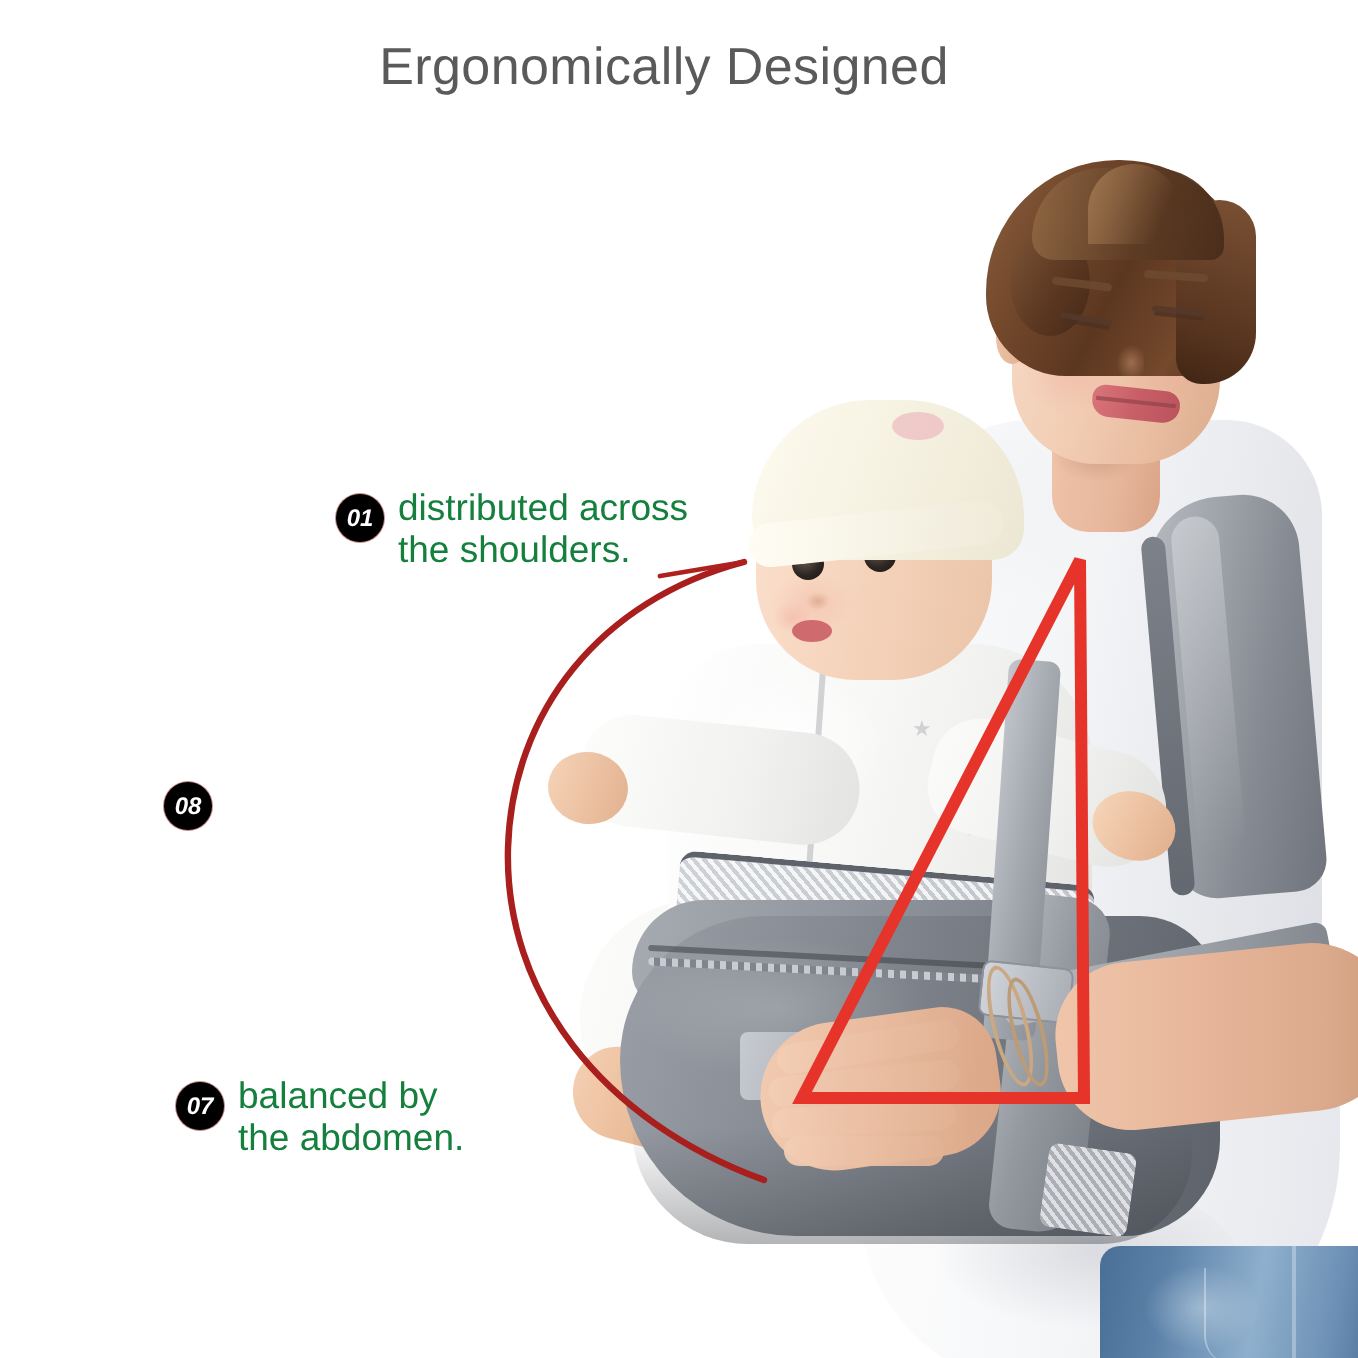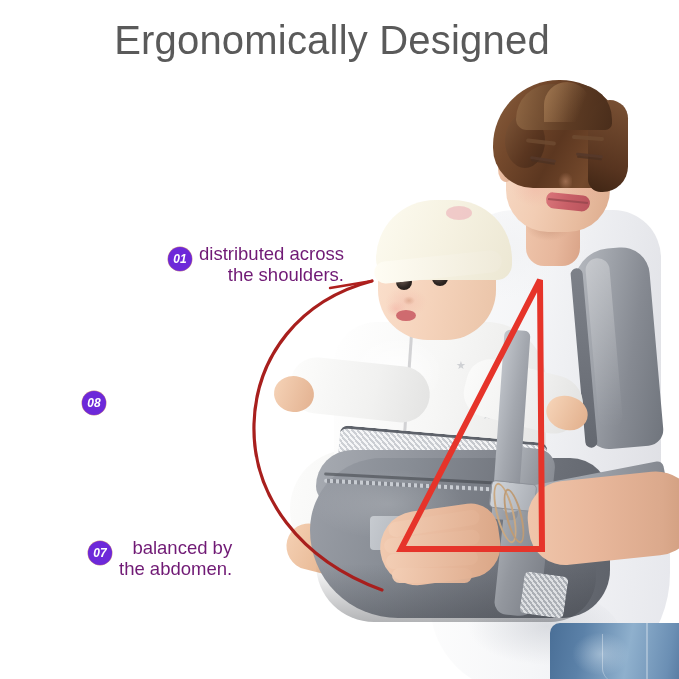--- a/index.html
+++ b/index.html
@@ -12,21 +12,21 @@
     width:679px;height:679px;
     background:#ffffff;
     overflow:hidden;
   }
 
   
   #headline{
     position:absolute;
     left:0;top:18px;width:664px;
     text-align:center;
-    font-size:40px;
+    font-size:26px;
     font-weight:400;
     letter-spacing:.2px;
     color:#5a5a5a;
     white-space:nowrap;
   }
 
   
   #subhead{
     position:absolute;
     left:100px;top:136px;
@@ -40,37 +40,36 @@
   .callout{
     position:absolute;
     display:flex;
     align-items:flex-start;
     gap:7px;
     z-index:40;
   }
   .badge{
     flex:0 0 auto;
     width:24px;height:24px;border-radius:50%;
-    background:#6d28d9;
+    background:#000000;
     color:#ffffff;
     font-size:12px;
     font-weight:700;
     font-style:italic;
     display:flex;align-items:center;justify-content:center;
     line-height:1;
     margin-top:3px;
     box-shadow:0 0 0 .5px rgba(150,20,18,.5);
   }
   .ctext{
     font-size:18.5px;
     line-height:1.12;
-    color:#701a75;
+    color:#15803d;
     font-weight:400;
     white-space:pre-line;
-    text-align:right;
   }
   #callout-01{ left:168px; top:244px; }
   #callout-02{ left: 82px; top:388px; }
   #callout-03{ left: 88px; top:538px; }
 
   
   #photo{
     position:absolute;
     left:250px;top:78px;
     width:429px;height:601px;

